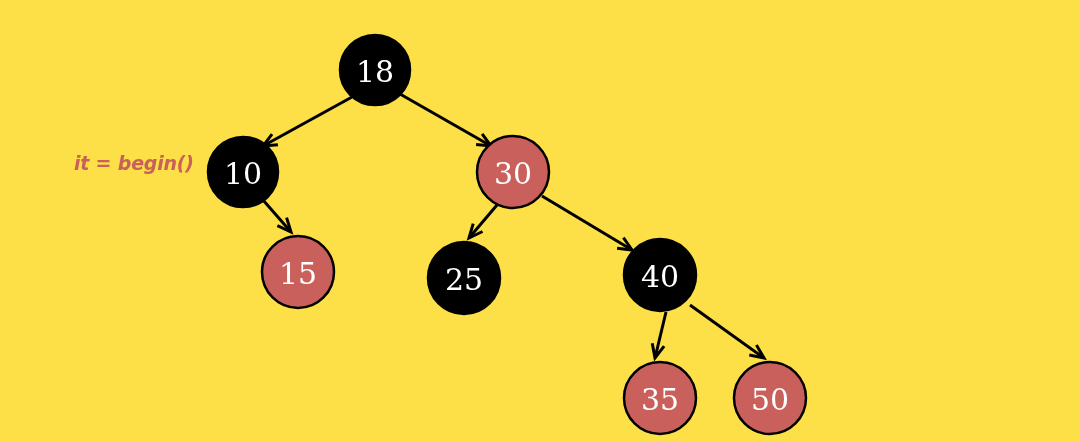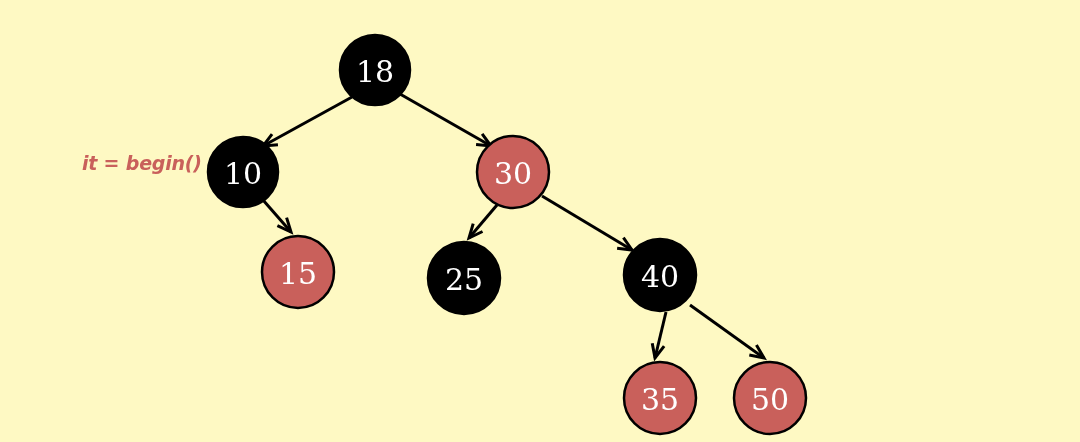--- a/index.html
+++ b/index.html
@@ -55,21 +55,21 @@
     font-style: italic;
     font-size: 19px;
     color: #c9605b;
     white-space: nowrap;
     letter-spacing: -0.2px;
   }
 </style>
 </head>
 <body>
 
-<div id="canvas" style="background: #fef9c3;">
+<div id="canvas" style="background: #fde047;">
 
   <svg id="tree-svg" viewBox="0 0 1080 442" xmlns="http://www.w3.org/2000/svg">
     <g id="edges-group">
         <g>
           <line x1="352" y1="97" x2="263" y2="146" class="edge-line"></line>
           <path d="M 272.04817656078745 134.03628398344327 L 263 146 L 277.94802031698845 144.7523267242981" class="arrow-head"></path>
         </g>
         <g>
           <line x1="400" y1="94" x2="491" y2="146" class="edge-line"></line>
           <path d="M 476.0736642670891 144.51524359289928 L 491 146 L 482.14283941563536 133.89418708294326" class="arrow-head"></path>
@@ -124,15 +124,15 @@
           <circle cx="660" cy="398" r="36" class="node-circle" fill="#c9605b" stroke="#000000"></circle>
           <text x="660" y="399" class="node-label" fill="#ffffff">35</text>
         </g>
         <g>
           <circle cx="770" cy="398" r="36" class="node-circle" fill="#c9605b" stroke="#000000"></circle>
           <text x="770" y="399" class="node-label" fill="#ffffff">50</text>
         </g>
       </g>
   </svg>
 
-  <div class="iterator-annotation" id="iterator-annotation" style="left: 82px; top: 152px; color: rgb(201, 96, 91);">it = begin()</div>
+  <div class="iterator-annotation" id="iterator-annotation" style="left: 74px; top: 152px; color: rgb(201, 96, 91);">it = begin()</div>
 
 </div>
 
 </body></html>

